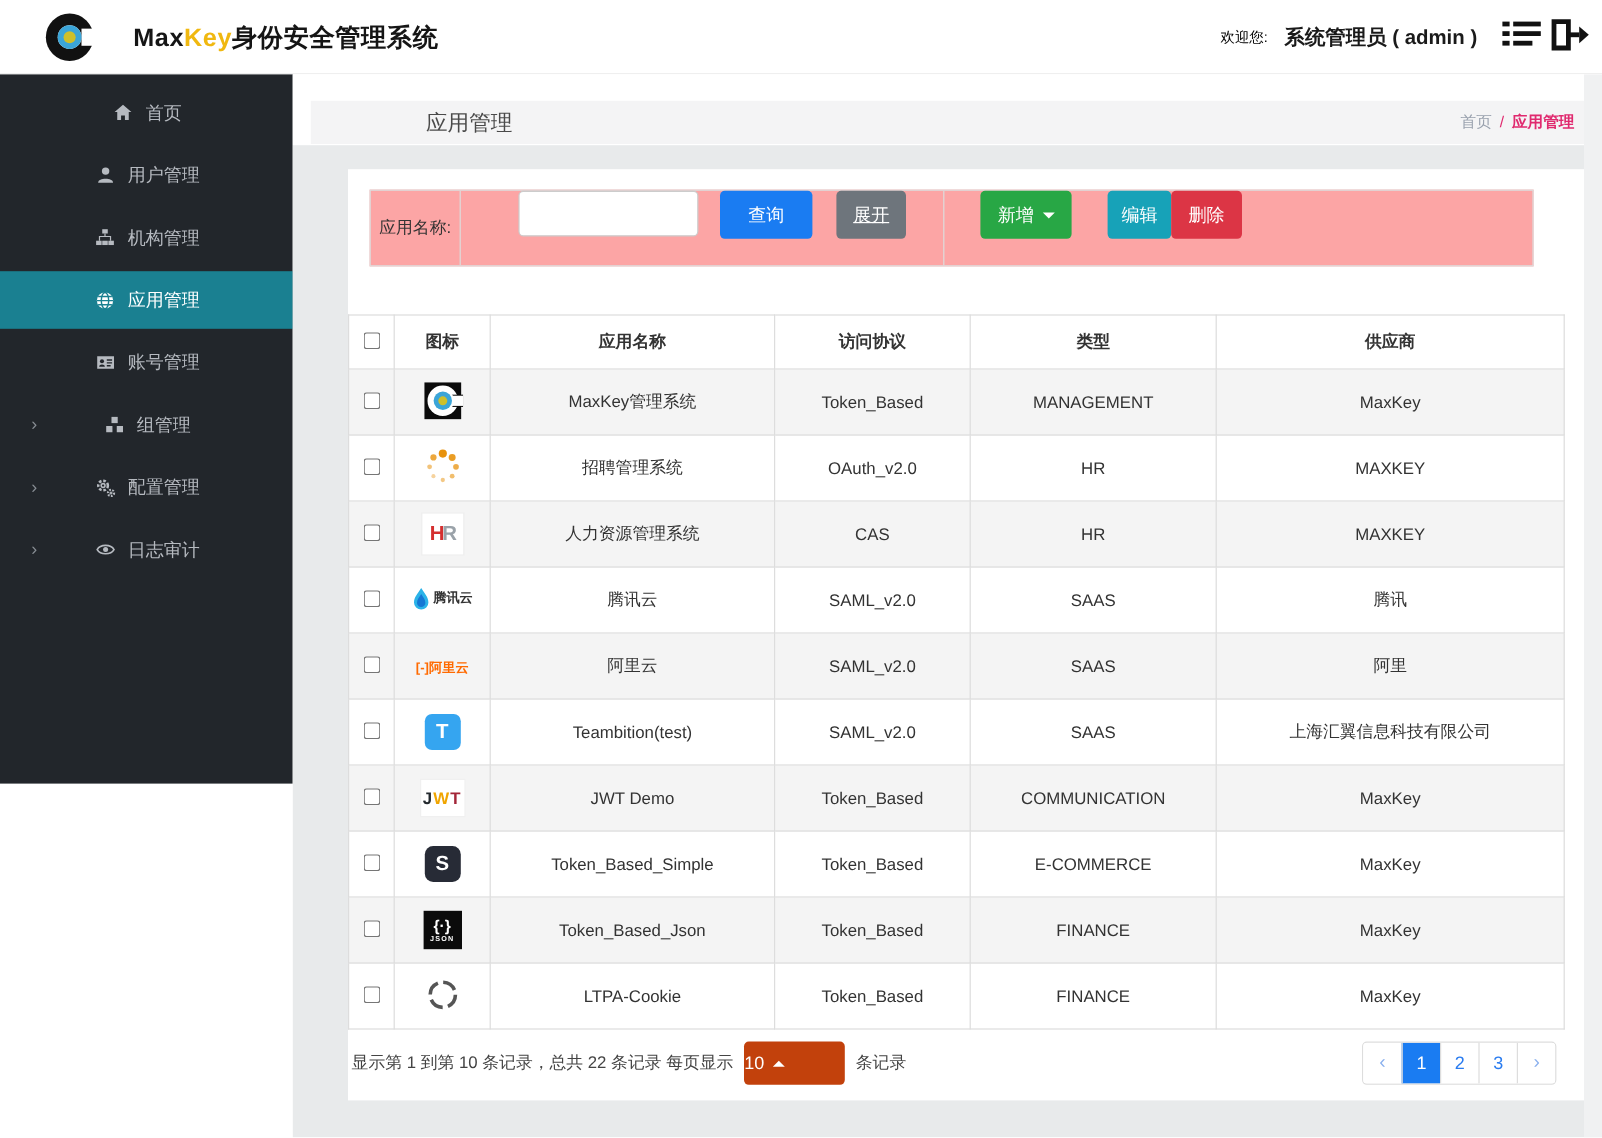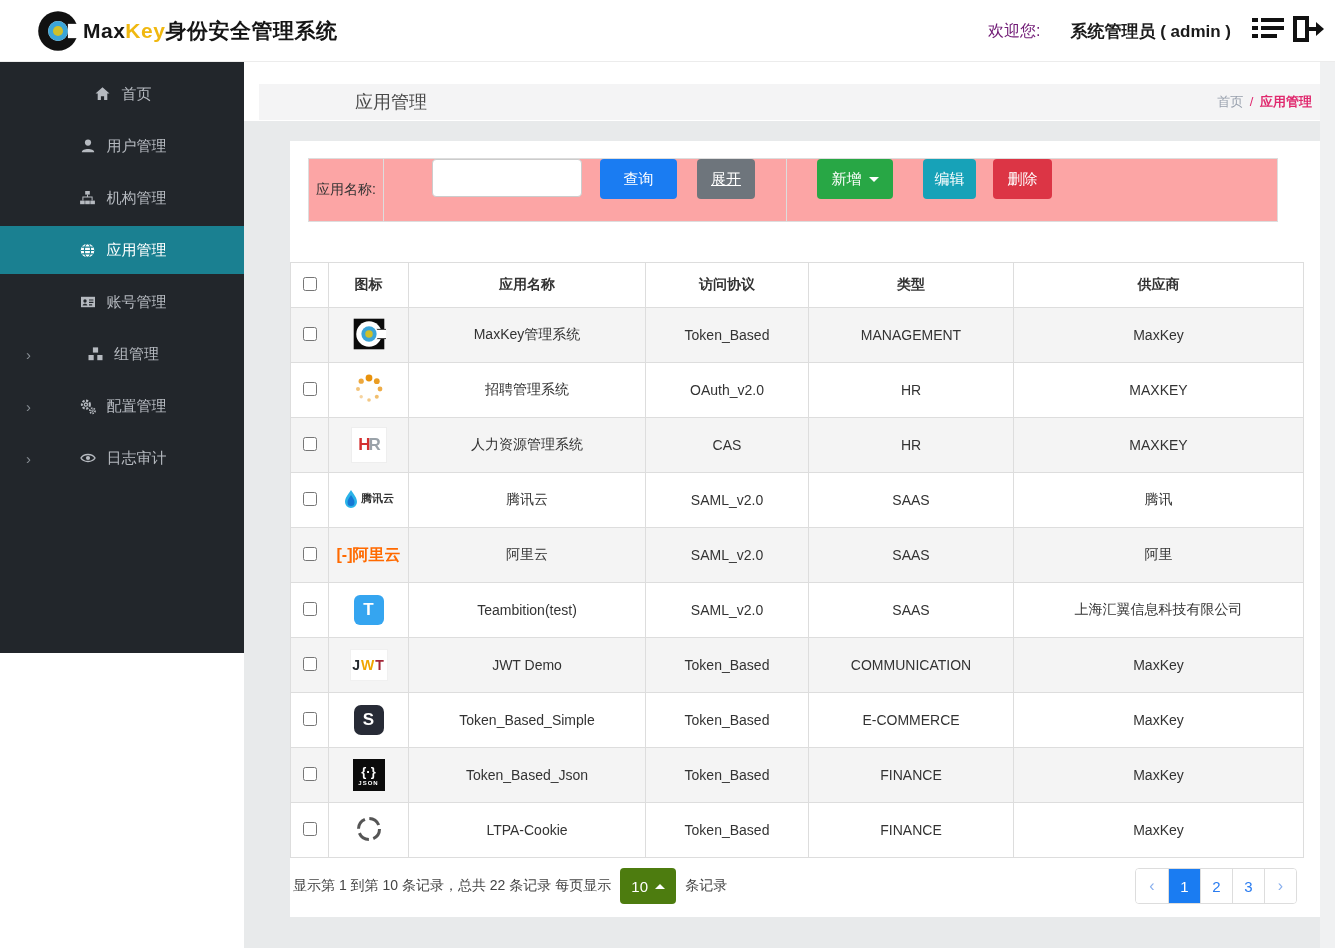--- a/index.html
+++ b/index.html
@@ -5,25 +5,25 @@
   * { margin:0; padding:0; box-sizing:border-box; }
   html,body { background:#fff; }
   body { font-family:"Liberation Sans","DejaVu Sans",sans-serif; }
   .frame { position:relative; width:1335px; height:948px; overflow:hidden; background:#fff; }
 
   
   .topbar { position:absolute; left:0; top:0; width:1335px; height:62px; background:#fff; border-bottom:1px solid #ececec; }
   .brand { position:absolute; left:36px; top:0; height:62px; display:flex; align-items:center; cursor:pointer; }
   .logo-mark { width:44px; height:44px; display:inline-block; }
   .brand-text { font-size:21px; font-weight:bold; margin-left:3px; letter-spacing:0.5px; }
-  .brand-max { color:#151515; }
+  .brand-max { color:#151515;margin-left:28px; }
   .brand-key { color:#f0b810; }
   .brand-suffix { color:#151515; }
   .user-area { position:absolute; right:10px; top:0; height:62px; display:flex; align-items:center; }
-  .welcome { font-size:16px; color:#701a75; margin-right:30px; }
+  .welcome { font-size:12px; color:#000000; margin-right:14px; }
   .username { font-size:17px; font-weight:bold; color:#1a1a1a; margin-right:16px; }
   .top-icon { display:inline-block; margin-left:4px; cursor:pointer; }
 
   
   .sidebar { position:absolute; left:0; top:62px; width:244px; height:886px; background:#fff; }
   .sidebar-dark { width:244px; height:591px; background:#22262b; padding-top:6px; }
   .menu-item { position:relative; height:52px; display:flex; align-items:center; justify-content:center; cursor:pointer; color:#b6bac0; font-size:15px; }
   .menu-item .mi-icon { display:inline-flex; width:20px; justify-content:center; margin-right:9px; }
   .menu-item.active { background:#1a8091; color:#fff; height:48px; margin:2px 0; }
   .mi-chevron { position:absolute; left:26px; top:50%; transform:translateY(-50%); font-size:15px; color:#878d93; }
@@ -47,53 +47,53 @@
   
   .search-box { position:absolute; left:18px; top:17px; width:970px; height:64px; border:1px solid #ddd; display:flex; align-items:flex-start; background:#fca5a5; }
   .label-cell { width:75px; height:62px; border-right:1px solid #ddd; display:flex; align-items:center; justify-content:center; font-size:14px; color:#333; flex:none; }
   .search-input { margin-left:48px; width:150px; height:38px; border:1px solid #ccc; border-radius:4px; padding:0 8px; font-size:14px; outline:none; flex:none; }
   .btn { border:none; border-radius:4px; color:#fff; font-size:15px; height:40px; cursor:pointer; display:inline-flex; align-items:center; justify-content:center; flex:none; font-family:inherit; }
   .btn-query { margin-left:18px; width:77px; background:#1a7cf2; }
   .btn-expand { margin-left:20px; width:58px; background:#6e757c;text-decoration:underline; }
   .v-divider { margin-left:31px; width:0; height:62px; border-left:1px solid #ddd; flex:none; }
   .btn-add { margin-left:30px; width:76px; background:#28a745; }
   .btn-edit { margin-left:30px; width:53px; background:#17a2b8; }
-  .btn-del { margin-left:17px; width:59px; background:#dc3545; }
+  .btn-del { width:59px; background:#dc3545; }
   .caret-down { display:inline-block; width:0; height:0; border-left:5px solid transparent; border-right:5px solid transparent; border-top:5px solid #fff; margin-left:7px; }
   .caret-up { display:inline-block; width:0; height:0; border-left:5px solid transparent; border-right:5px solid transparent; border-bottom:5px solid #fff; margin-left:7px; }
 
   
   table.apps { position:absolute; left:0; top:121px; width:1013px; border-collapse:collapse; table-layout:fixed; }
   table.apps th, table.apps td { border:1px solid #ddd; text-align:center; vertical-align:middle; font-size:14px; color:#333; }
   table.apps th { height:45px; font-weight:bold; background:#fff; }
   table.apps td { height:55px; }
   tr.stripe td { background:#f4f4f4; }
   input[type=checkbox] { width:14px; height:14px; cursor:pointer; }
 
   
   .ricon { display:inline-flex; align-items:center; justify-content:center; }
   .icon-maxkey-row svg { width:34px; height:34px; }
   .icon-hr { width:34px; height:34px; background:#fff; box-shadow:0 0 0 1px #eee; font-weight:bold; font-size:17px; letter-spacing:-2px; }
   .icon-hr .h { color:#d42f2f; } .icon-hr .r { color:#9aa2a9; }
   .icon-tencent { font-size:11px; color:#333; font-weight:bold; white-space:nowrap; }
   .icon-tencent svg { width:16px; height:20px; margin-right:2px; }
-  .icon-aliyun { font-size:16px; color:#ff6a00; font-weight:bold; white-space:nowrap; }
+  .icon-aliyun { font-size:11px; color:#ff6a00; font-weight:bold; white-space:nowrap; }
   .icon-teambition { width:30px; height:30px; border-radius:6px; background:#35a5f0; color:#fff; font-weight:bold; font-size:17px; }
   .icon-jwt { background:#fff; box-shadow:0 0 0 1px #f0f0f0; width:36px; height:30px; font-weight:bold; font-size:14px; letter-spacing:1px; }
   .icon-jwt .j { color:#23292e; } .icon-jwt .w { color:#f0a500; } .icon-jwt .t { color:#a32638; }
   .icon-s { width:30px; height:30px; border-radius:7px; background:#272b36; color:#fff; font-weight:bold; font-size:17px; }
   .icon-json { width:32px; height:32px; background:#0b0b0b; color:#fff; flex-direction:column; line-height:1; }
   .icon-json .braces { font-size:13px; font-weight:bold; }
   .icon-json .jlabel { font-size:6px; font-weight:bold; margin-top:2px; letter-spacing:1px; }
   .icon-target svg { width:28px; height:28px; }
   .icon-spinner svg { width:32px; height:32px; }
 
   
   .tfooter { position:absolute; left:3px; top:727px; width:1010px; height:36px; display:flex; align-items:center; font-size:14px; color:#444; }
-  .pagesize-btn { background:#4d7c0f; color:#fff; border:none; border-radius:4px; width:56px; height:36px; font-size:15px; margin:0 9px; cursor:pointer; display:inline-flex; align-items:center; justify-content:center; font-family:inherit; }
+  .pagesize-btn { background:#c2410c; color:#fff; border:none; border-radius:4px; width:84px; height:36px; font-size:15px; margin:0 9px; cursor:pointer; display:inline-flex; align-items:center; font-family:inherit; }
   .pager { position:absolute; right:23px; top:727px; height:36px; display:flex; border:1px solid #ddd; border-radius:4px; overflow:hidden; background:#fff; }
   .page-item { width:32px; height:34px; display:flex; align-items:center; justify-content:center; font-size:15px; color:#2a7cf0; cursor:pointer; border-left:1px solid #ddd; background:#fff; }
   .page-item:first-child { border-left:none; }
   .page-item.arrow { color:#8ab0ee; font-size:16px; }
   .page-item.active { background:#1a7cf2; color:#fff; }
 </style>
 </head>
 <body>
 
 <div class="frame">

